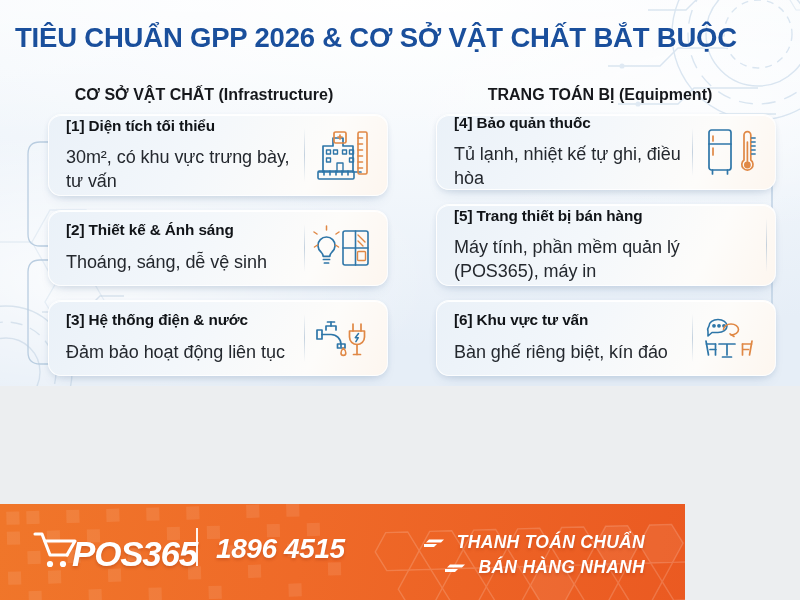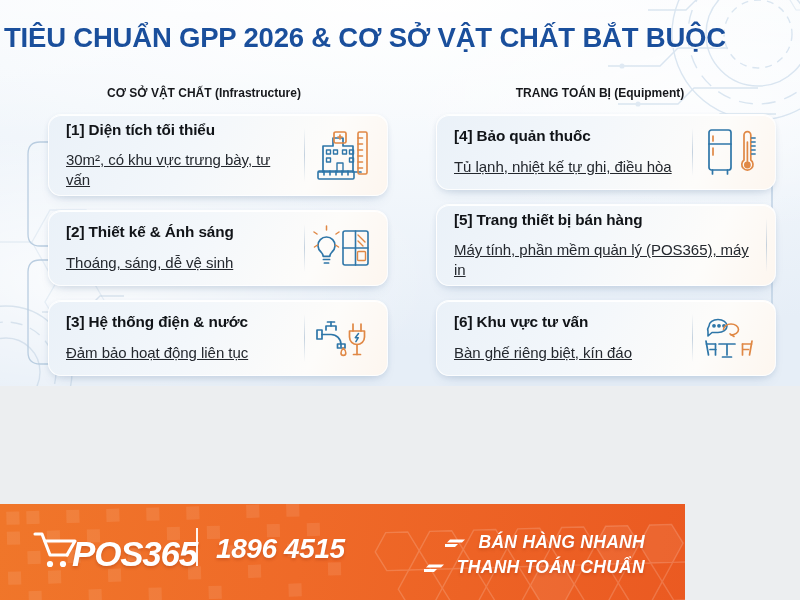--- a/index.html
+++ b/index.html
@@ -24,28 +24,28 @@
       linear-gradient(180deg, rgba(255,255,255,.55) 0%, rgba(255,255,255,0) 35%);
     pointer-events:none;
   }
   
   .tech-tr{position:absolute;right:-58px;top:-66px;width:250px;height:250px;opacity:.5;}
   .tech-bl{position:absolute;left:-66px;bottom:-58px;width:190px;height:190px;opacity:.45;}
   .tech-mid{position:absolute;left:-10px;top:180px;width:180px;height:180px;opacity:.30;}
 
   
   .title{
-    position:absolute;left:4px;top:22px;width:697px;text-align:center;
+    position:absolute;left:15px;top:22px;width:697px;text-align:center;
     font-size:27.5px;font-weight:700;letter-spacing:-.2px;
     color:#1a4f9c;white-space:nowrap;
     text-shadow:0 1px 0 rgba(255,255,255,.9);
   }
   .colhead{
     position:absolute;top:86px;
-    font-size:12px;font-weight:700;color:#16181c;white-space:nowrap;text-align:center;
+    font-size:16px;font-weight:700;color:#16181c;white-space:nowrap;text-align:center;
   }
   .colhead.left{left:24px;width:360px;}
   .colhead.right{left:420px;width:360px;}
 
   
   .bracket{position:absolute;pointer-events:none;}
   .bracket.l{left:14px;top:128px;}
   .bracket.r{right:14px;top:128px;}
 
   
@@ -72,22 +72,22 @@
     background:linear-gradient(180deg,rgba(180,205,230,.30),rgba(180,205,230,.05));
     filter:blur(3px);
   }
   .card.tall{height:82px;}
   .card-text{flex:1 1 auto;min-width:0;padding-right:8px;}
   .card-title{
     font-size:15.3px;font-weight:700;color:#111418;
     line-height:1.16;white-space:nowrap;letter-spacing:-.1px;
   }
   .card-desc{
-    font-size:15px;font-weight:400;color:#24282e;
-    line-height:1.30;margin-top:12px;letter-spacing:-.05px;text-decoration:underline;
+    font-size:18px;font-weight:400;color:#24282e;
+    line-height:1.30;margin-top:12px;letter-spacing:-.05px;
   }
   .card-divider{
     flex:0 0 auto;width:1px;align-self:stretch;margin:13px 0;
     background:linear-gradient(180deg,rgba(150,175,200,0),rgba(150,175,200,.55),rgba(150,175,200,0));
   }
   .card-icon{
     flex:0 0 auto;width:74px;height:100%;
     display:flex;align-items:center;justify-content:center;
   }
   .card-icon svg{display:block;}
@@ -465,29 +465,29 @@
       <div class="hotline">1896 4515</div>
 
       <div class="slogan">
         <div class="slogan-line">
           <svg class="speed" width="26" height="11" viewBox="0 0 26 11">
             <g fill="#ffffff">
               <polygon points="0,7 13,7 10,10 -3,10"></polygon>
               <polygon points="5,2.5 20,2.5 17,5.5 2,5.5"></polygon>
             </g>
           </svg>
-          <span>BÁN HÀNG NHANH</span>
+          <span>THANH TOÁN CHUẨN</span>
         </div>
         <div class="slogan-line">
           <svg class="speed" width="26" height="11" viewBox="0 0 26 11">
             <g fill="#ffffff">
               <polygon points="0,7 13,7 10,10 -3,10"></polygon>
               <polygon points="5,2.5 20,2.5 17,5.5 2,5.5"></polygon>
             </g>
           </svg>
-          <span>THANH TOÁN CHUẨN</span>
+          <span>BÁN HÀNG NHANH</span>
         </div>
       </div>
 
     </div>
   </div>
 
 </div>
 
 </body></html>

